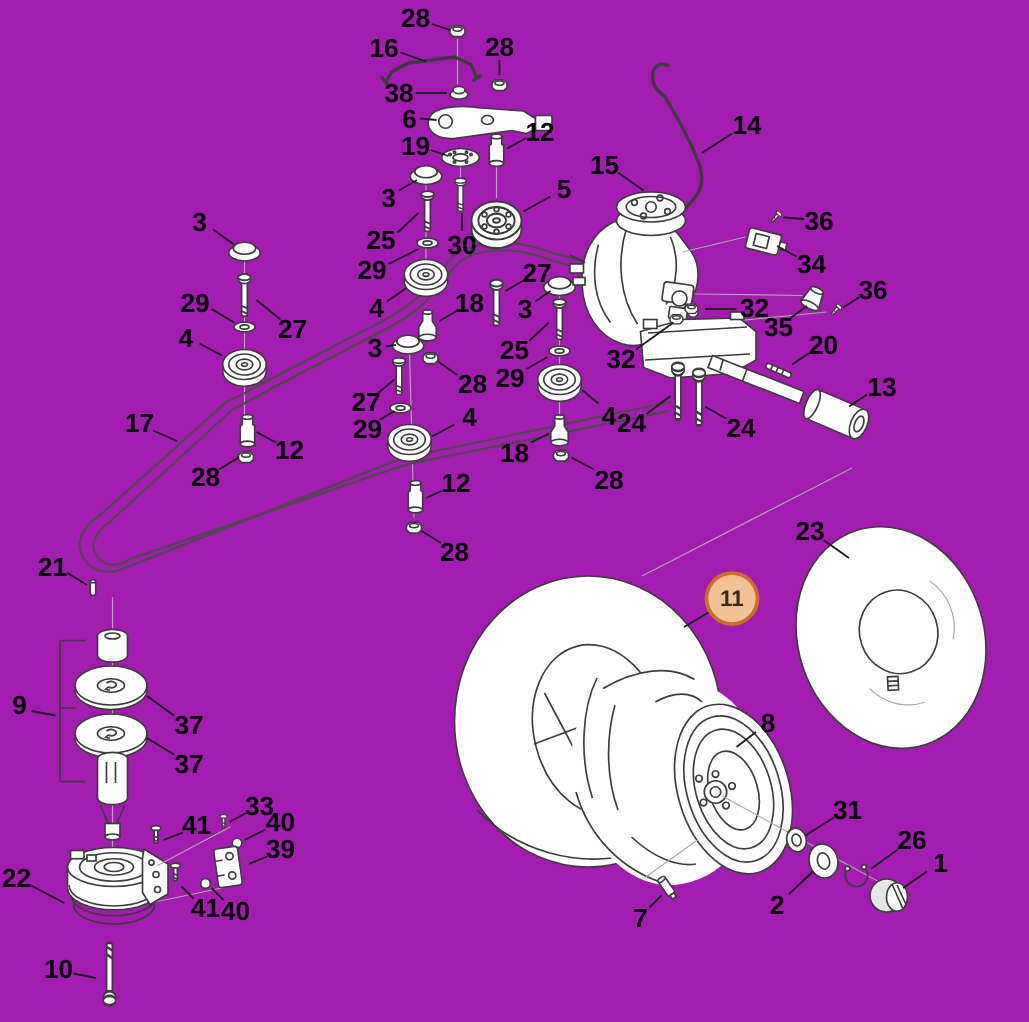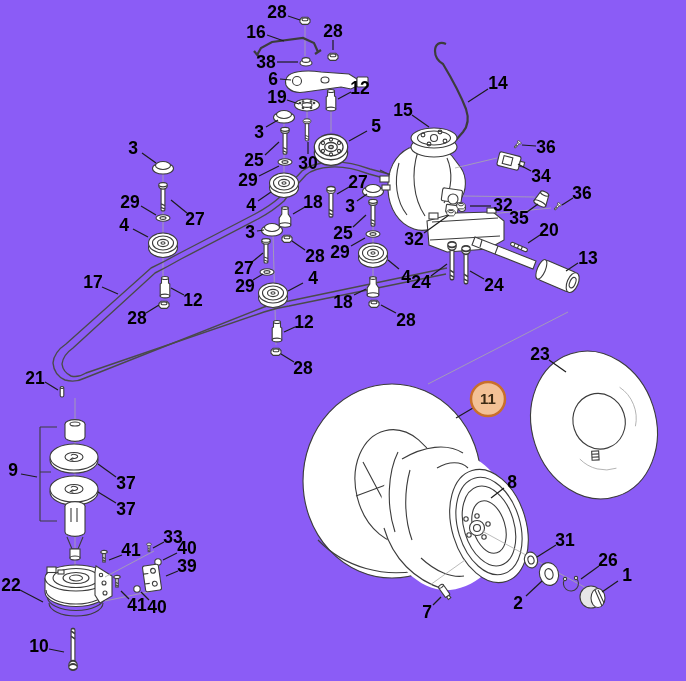--- a/index.html
+++ b/index.html
@@ -1,16 +1,16 @@
 <!DOCTYPE html>
 <html><head>
 <meta charset="utf-8">
 <style>
   html,body{margin:0;padding:0;background:#ffffff;}
-  #stage{position:relative;width:686px;height:681px;background:#8b5cf6;overflow:hidden;}
+  #stage{position:relative;width:686px;height:681px;background:#a21caf;overflow:hidden;}
   svg{display:block;}
   .ln{stroke:#3c3c3c;stroke-width:1.1;fill:none;}
   .pw{stroke:#3c3c3c;stroke-width:1.1;fill:#ffffff;}
   .pg{stroke:#3c3c3c;stroke-width:1.1;fill:#e6e6e6;}
   .thin{stroke:#aaaaaa;stroke-width:0.8;fill:none;}
   .belt{stroke:#4a4a4a;stroke-width:1.4;fill:none;}
   .sw2{stroke-width:2.2;}
   .leader{stroke:#1c1c1c;stroke-width:1.2;}
   .callout{font-family:"Liberation Sans",sans-serif;font-weight:700;font-size:17.5px;fill:#000000;text-anchor:middle;}
   .badge-text{font-family:"Liberation Sans",sans-serif;font-weight:700;font-size:15px;text-anchor:middle;}

